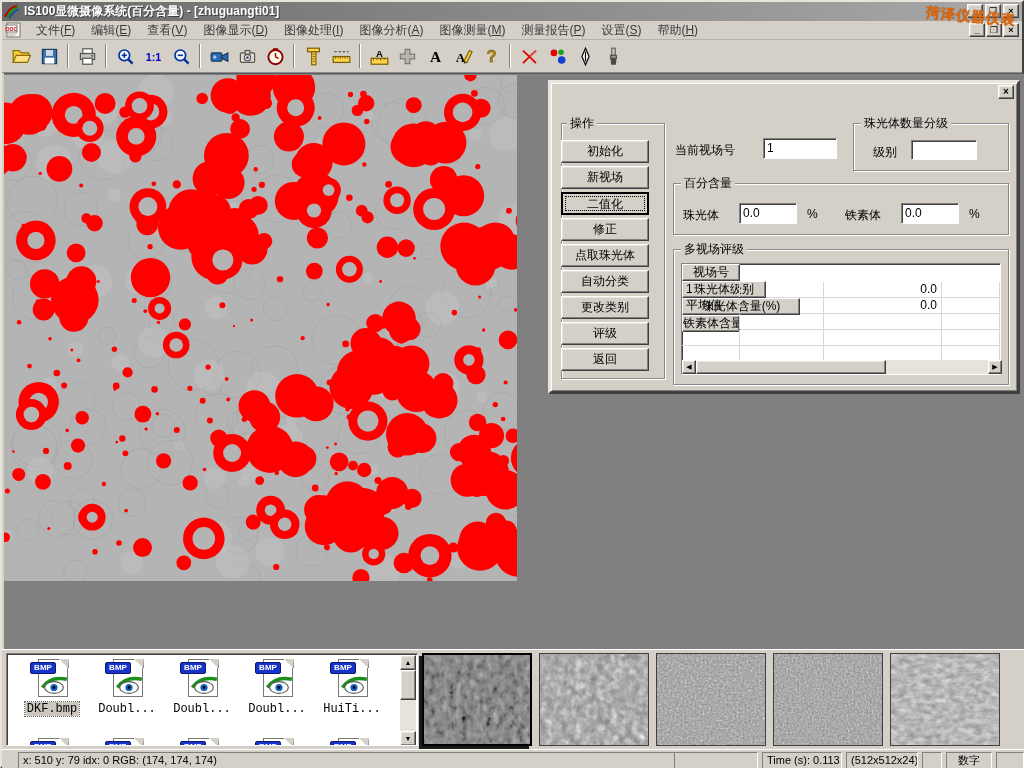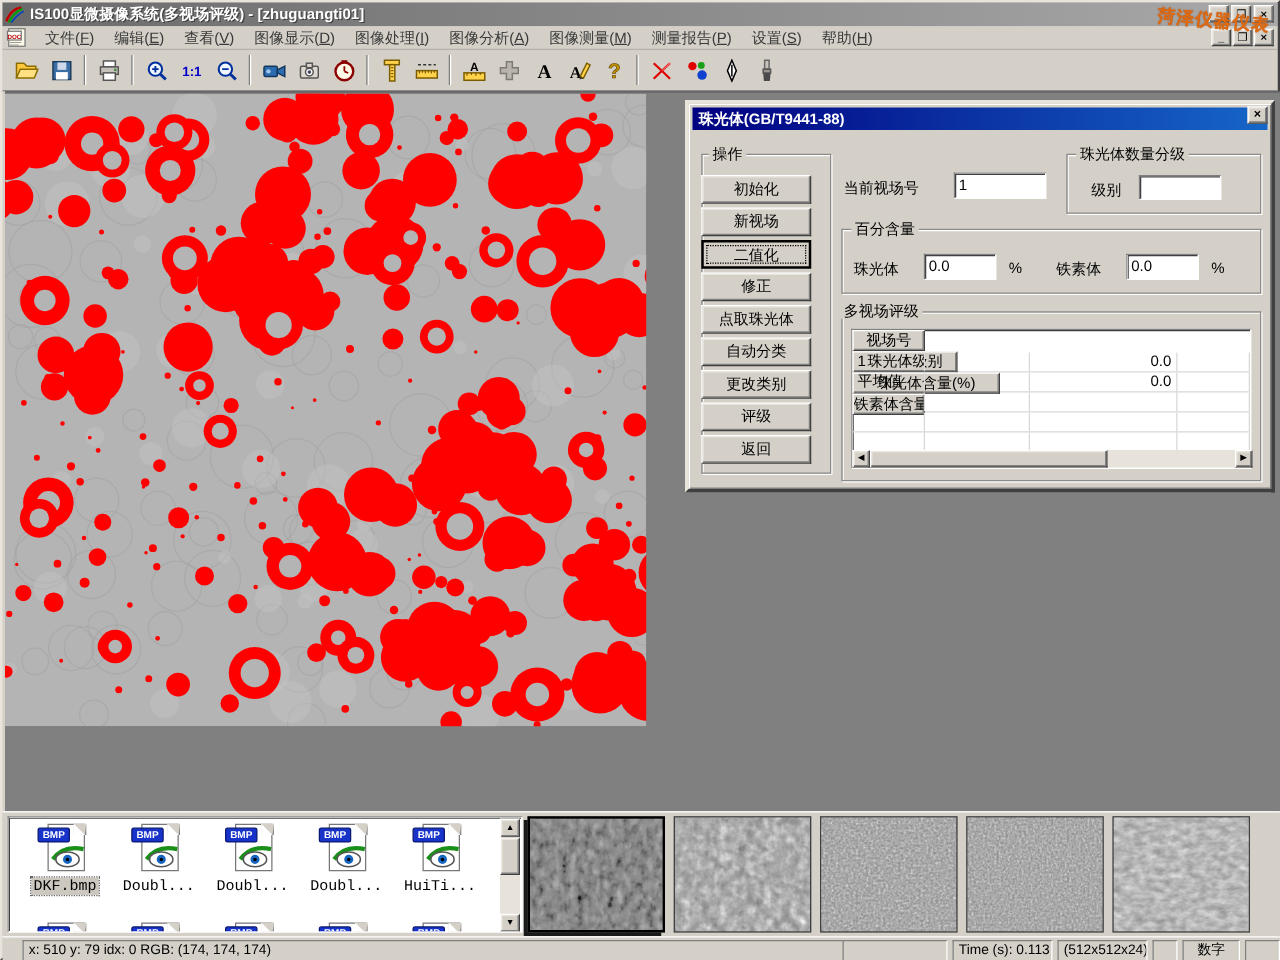--- a/index.html
+++ b/index.html
@@ -88,21 +88,21 @@
 <body>
 
 <div id="app">
 
   <div id="titlebar">
     <svg id="title-icon" viewBox="0 0 16 14">
       <path d="M1 12 C4 5 7 2 13 1" stroke="#c00000" stroke-width="2" fill="none"></path>
       <path d="M3 13 C6 7 9 4 14 2" stroke="#00a000" stroke-width="1.6" fill="none"></path>
       <path d="M5 13 C8 9 11 6 15 4" stroke="#0040c0" stroke-width="1.3" fill="none"></path>
     </svg>
-    <span id="title-text">IS100显微摄像系统(多视场评级) - [zhuguangti01]</span>
+    <span id="title-text">IS100显微摄像系统(百分含量) - [zhuguangti01]</span>
     <span class="cap-btns">
       <span class="cap-btn raised">_</span>
       <span class="cap-btn raised">❐</span>
       <span class="cap-btn raised">×</span>
     </span>
   </div>
   <div id="watermark">菏泽仪器仪表</div>
 
   <div id="menubar">
     <svg id="doc-icon" viewBox="0 0 19 16">
@@ -770,23 +770,20 @@
           <circle cx="155.6" cy="233.4" r="11.5" fill="#ff0000"></circle>
           <circle cx="155.6" cy="233.4" r="5.0" fill="#b4b4b4"></circle>
           <circle cx="85.8" cy="53.2" r="13.8" fill="#ff0000"></circle>
           <circle cx="85.8" cy="53.2" r="7.5" fill="#b4b4b4"></circle>
           <circle cx="393.1" cy="125.2" r="13.7" fill="#ff0000"></circle>
           <circle cx="393.1" cy="125.2" r="7.0" fill="#b4b4b4"></circle>
         </svg></div>
   </div>
 
   <div id="dialog">
-    <div id="dlg-title">
-      <span>珠光体(GB/T9441-88)</span>
-    </div>
     <span id="dlg-close" class="raised">×</span>
 
     <div class="etched" style="position:absolute;left:10px;top:40px;width:104px;height:256px;"></div>
     <span class="group-label" style="left:16px;top:34px;">操作</span>
     <div class="dbtn raised" style="top:57px;">初始化</div>
     <div class="dbtn raised" style="top:83px;">新视场</div>
     <div class="dbtn raised focused" style="top:109px;">二值化</div>
     <div class="dbtn raised" style="top:135px;">修正</div>
     <div class="dbtn raised" style="top:161px;">点取珠光体</div>
     <div class="dbtn raised" style="top:187px;">自动分类</div>
@@ -805,21 +802,21 @@
     <div class="etched" style="position:absolute;left:122px;top:100px;width:336px;height:52px;"></div>
     <span class="group-label" style="left:130px;top:94px;">百分含量</span>
     <span class="dlbl" style="left:132px;top:124px;">珠光体</span>
     <div class="fld sunken" style="left:188px;top:120px;width:58px;">0.0</div>
     <span class="dlbl" style="left:256px;top:124px;">%</span>
     <span class="dlbl" style="left:294px;top:124px;">铁素体</span>
     <div class="fld sunken" style="left:350px;top:120px;width:58px;">0.0</div>
     <span class="dlbl" style="left:418px;top:124px;">%</span>
 
     <div class="etched" style="position:absolute;left:122px;top:166px;width:336px;height:136px;"></div>
-    <span class="group-label" style="left:121px;top:160px;">多视场评级</span>
+    <span class="group-label" style="left:130px;top:160px;">多视场评级</span>
 
     <div id="mv-table" class="sunken">
       <div class="th-row">
         <span class="th" style="width:58px;">视场号</span>
         <span class="th" style="width:84px;">珠光体级别</span>
         <span class="th" style="width:118px;">珠光体含量(%)</span>
         <span class="th" style="width:58px;">铁素体含量(%)</span>
       </div>
       <div class="tr">
         <span class="td" style="width:58px;">1</span>

